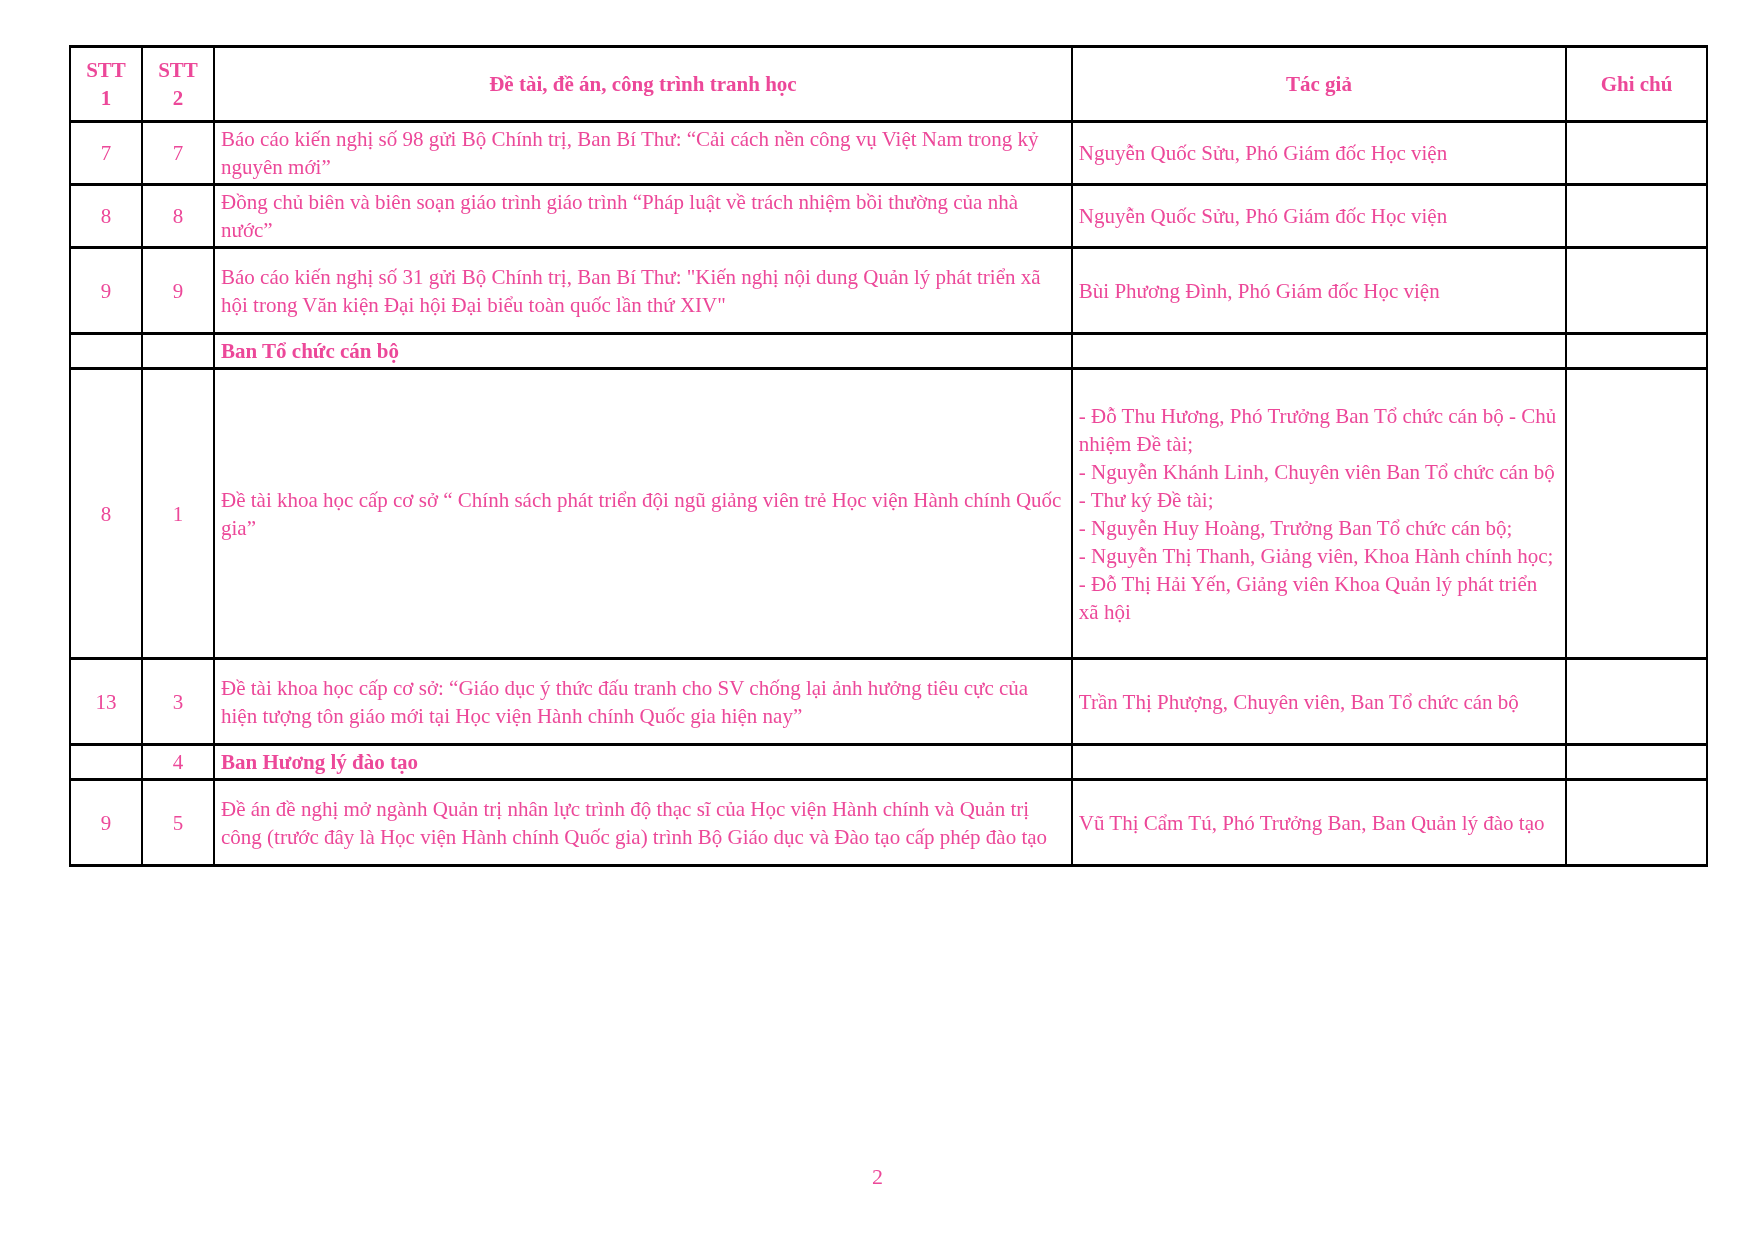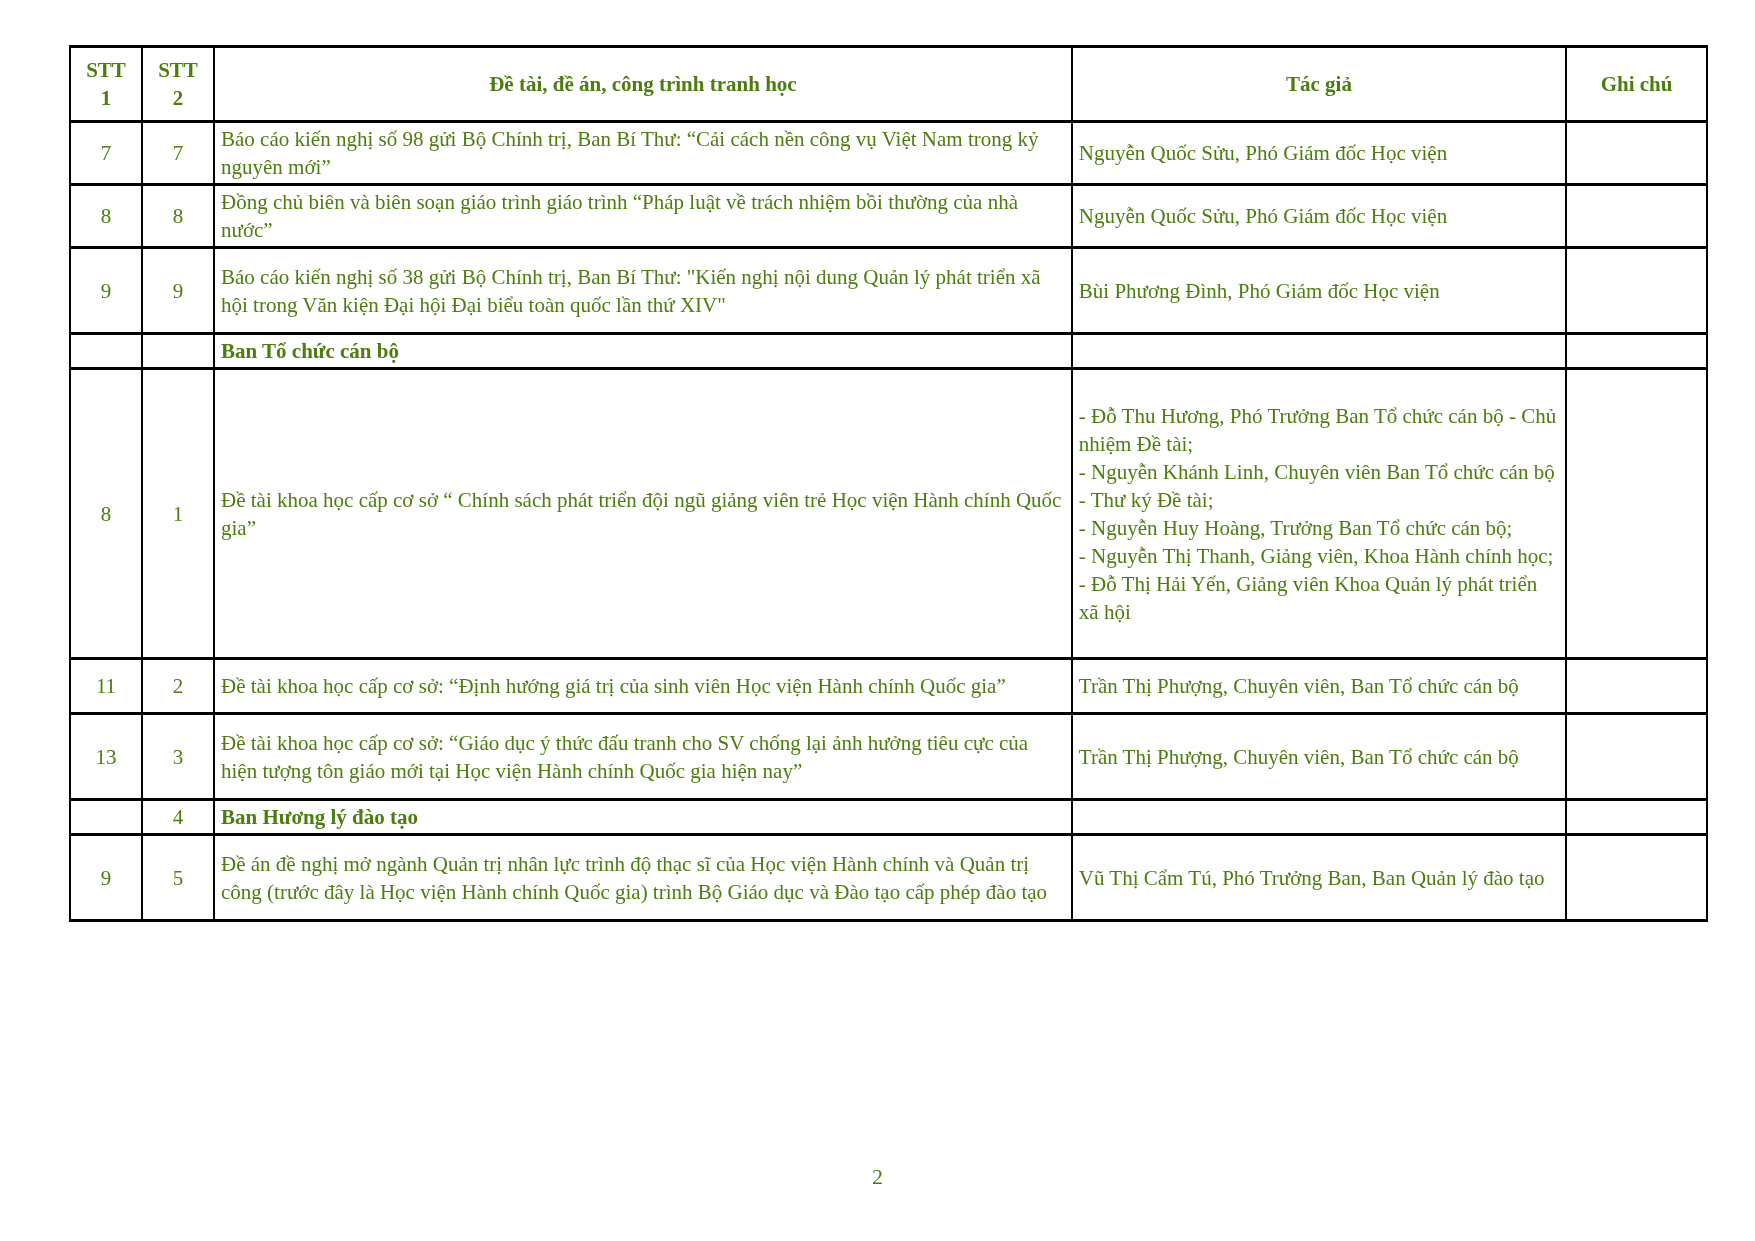--- a/index.html
+++ b/index.html
@@ -6,21 +6,21 @@
     margin: 0;
     padding: 0;
     background: #ffffff;
   }
   .page {
     position: relative;
     width: 1755px;
     height: 1241px;
     background: #ffffff;
     font-family: "Liberation Serif", "DejaVu Serif", serif;
-    color: #4d7c0f;
+    color: #ec4899;
     overflow: hidden;
   }
   table.doc-table {
     position: absolute;
     left: 69px;
     top: 45px;
     width: 1639px;
     border-collapse: collapse;
     table-layout: fixed;
   }
@@ -97,21 +97,21 @@
         <td class="c-stt">8</td>
         <td class="c-stt">8</td>
         <td class="c-topic">Đồng chủ biên và biên soạn giáo trình giáo trình “Pháp luật về trách nhiệm bồi thường của nhà nước”</td>
         <td class="c-author">Nguyễn Quốc Sửu, Phó Giám đốc Học viện</td>
         <td class="c-note"></td>
       </tr>
 
       <tr style="height:86px">
         <td class="c-stt">9</td>
         <td class="c-stt">9</td>
-        <td class="c-topic">Báo cáo kiến nghị số 38 gửi Bộ Chính trị, Ban Bí Thư: "Kiến nghị nội dung Quản lý phát triển xã hội trong Văn kiện Đại hội Đại biểu toàn quốc lần thứ XIV"</td>
+        <td class="c-topic">Báo cáo kiến nghị số 31 gửi Bộ Chính trị, Ban Bí Thư: "Kiến nghị nội dung Quản lý phát triển xã hội trong Văn kiện Đại hội Đại biểu toàn quốc lần thứ XIV"</td>
         <td class="c-author">Bùi Phương Đình, Phó Giám đốc Học viện</td>
         <td class="c-note"></td>
       </tr>
 
       <tr class="section-row" style="height:31px">
         <td class="c-stt"></td>
         <td class="c-stt"></td>
         <td class="c-topic">Ban Tổ chức cán bộ</td>
         <td class="c-author"></td>
         <td class="c-note"></td>
@@ -122,27 +122,20 @@
         <td class="c-stt">1</td>
         <td class="c-topic">Đề tài khoa học cấp cơ sở “ Chính sách phát triển đội ngũ giảng viên trẻ Học viện Hành chính Quốc gia”</td>
         <td class="c-author">- Đỗ Thu Hương, Phó Trưởng Ban Tổ chức cán bộ - Chủ nhiệm Đề tài;
 - Nguyễn Khánh Linh, Chuyên viên Ban Tổ chức cán bộ - Thư ký Đề tài;
 - Nguyễn Huy Hoàng, Trưởng Ban Tổ chức cán bộ;
 - Nguyễn Thị Thanh, Giảng viên, Khoa Hành chính học;
 - Đỗ Thị Hải Yến, Giảng viên Khoa Quản lý phát triển xã hội</td>
         <td class="c-note"></td>
       </tr>
 
-      <tr style="height:55px">
-        <td class="c-stt">11</td>
-        <td class="c-stt">2</td>
-        <td class="c-topic">Đề tài khoa học cấp cơ sở: “Định hướng giá trị của sinh viên Học viện Hành chính Quốc gia”</td>
-        <td class="c-author">Trần Thị Phượng, Chuyên viên, Ban Tổ chức cán bộ</td>
-        <td class="c-note"></td>
-      </tr>
 
       <tr style="height:86px">
         <td class="c-stt">13</td>
         <td class="c-stt">3</td>
         <td class="c-topic">Đề tài khoa học cấp cơ sở: “Giáo dục ý thức đấu tranh cho SV chống lại ảnh hưởng tiêu cực của hiện tượng tôn giáo mới tại Học viện Hành chính Quốc gia hiện nay”</td>
         <td class="c-author">Trần Thị Phượng, Chuyên viên, Ban Tổ chức cán bộ</td>
         <td class="c-note"></td>
       </tr>
 
       <tr class="section-row" style="height:30px">

